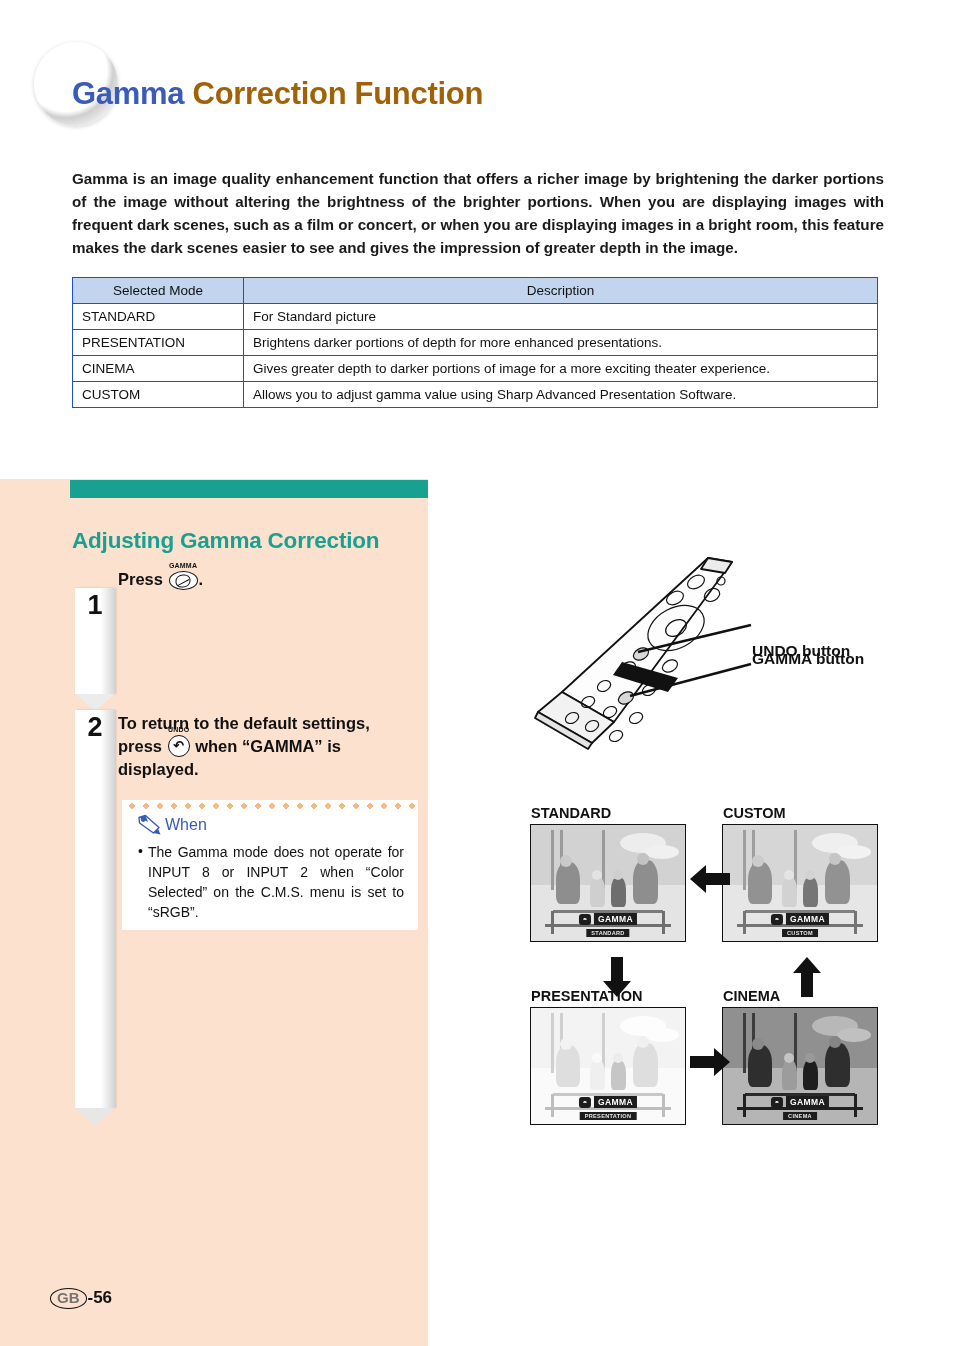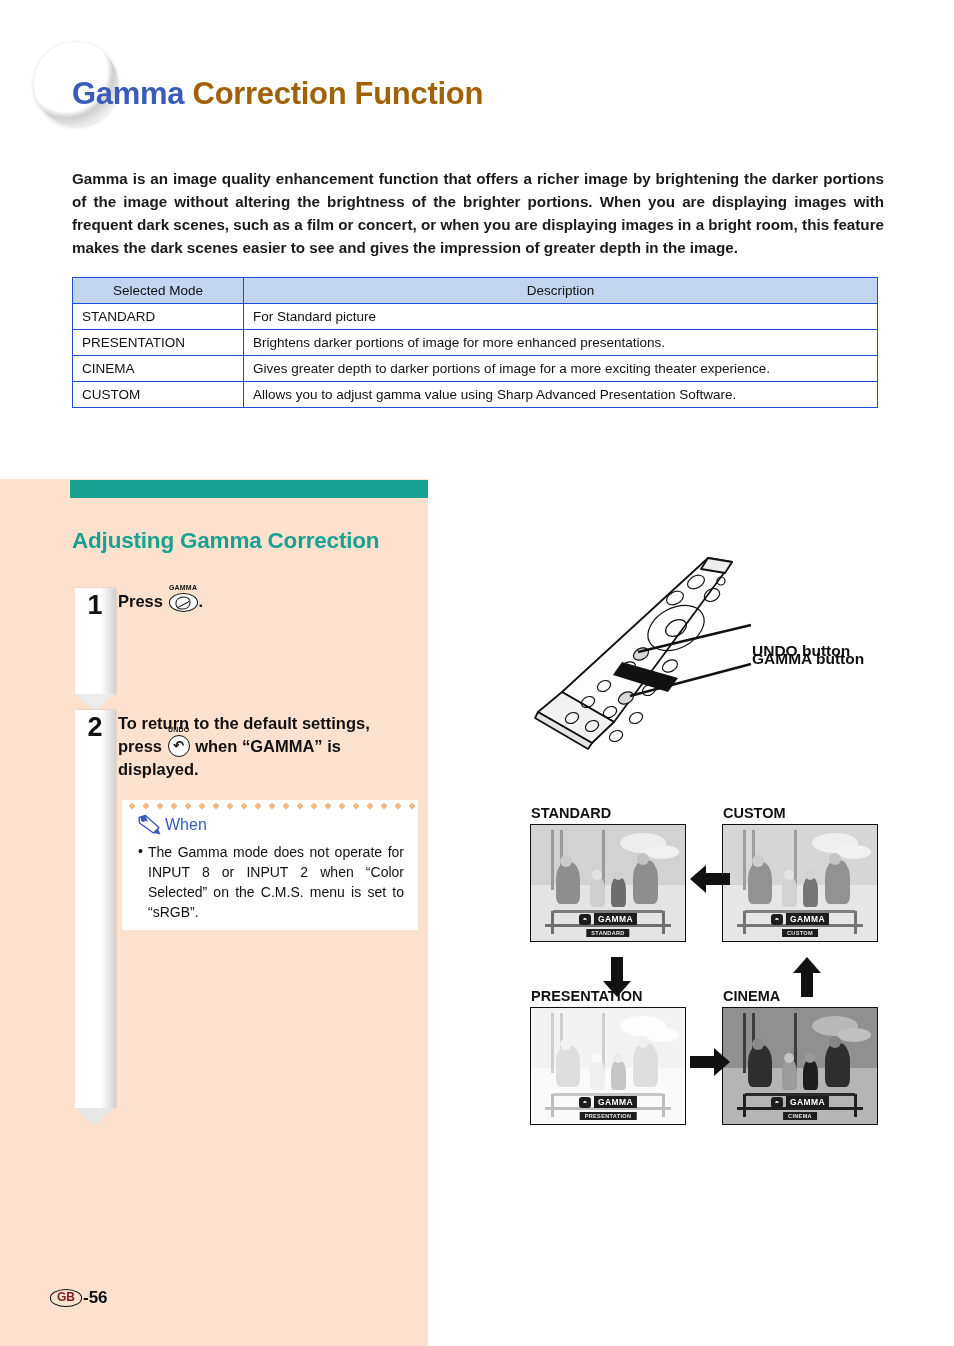--- a/index.html
+++ b/index.html
@@ -67,21 +67,21 @@
   .step-tab .tip{
     position:absolute;left:0;bottom:-17px;width:0;height:0;
     border-left:20px solid transparent;border-right:20px solid transparent;
     border-top:17px solid #e7e7e7;
   }
   #step1-tab{left:75px;top:588px;height:106px;}
   #step1-tab .tip{border-top-color:#ececec;}
   #step2-tab{left:75px;top:710px;height:398px;}
 
   .step-body{position:absolute;font-size:15px;color:#111;}
-  #step1-body{left:118px;top:590px;width:300px;}
+  #step1-body{left:118px;top:568px;width:300px;}
   #step2-body{left:118px;top:712px;width:300px;}
 
   .step-head{font-size:16.5px;font-weight:bold;line-height:1.38;}
   .step-bullets{margin:2px 0 0 0;padding:0;list-style:none;font-size:14.6px;line-height:1.42;}
   .step-bullets li{position:relative;padding-left:11px;text-align:justify;}
   .step-bullets li:before{content:"\2022";position:absolute;left:0;top:-1px;font-size:14px;}
 
   
   .key{
     display:inline-block;position:relative;vertical-align:-5px;margin:0 1px;
@@ -185,21 +185,21 @@
   .arrow{position:absolute;color:#111;}
   #arrow-left{left:688px;top:862px;}
   #arrow-right{left:688px;top:1045px;}
   #arrow-down{left:600px;top:955px;}
   #arrow-up{left:790px;top:955px;}
 
   
   #footer{position:absolute;left:50px;top:1288px;display:flex;align-items:center;gap:0;}
   #footer-badge{
     border:1.8px solid #111;border-radius:50%;padding:1px 6px;
-    font-size:12px;font-weight:bold;line-height:1.1;color:#7f1d1d;
+    font-size:15px;font-weight:bold;line-height:1.1;color:#737373;
   }
   #footer-page{font-size:17px;font-weight:bold;color:#111;margin-left:1px;}
 </style>
 </head>
 <body>
 
 <div id="header-deco-circle"></div>
 <h1 id="page-title"><span class="accent">Gamma</span><span class="rest"> Correction Function</span></h1>
 
 <p id="intro">Gamma is an image quality enhancement function that offers a richer image by brightening the darker portions of the image without altering the brightness of the brighter portions. When you are displaying images with frequent dark scenes, such as a film or concert, or when you are displaying images in a bright room, this feature makes the dark scenes easier to see and gives the impression of greater depth in the image.</p>
@@ -211,21 +211,21 @@
       <th>Description</th>
     </tr>
   </thead>
   <tbody>
     <tr>
       <td>STANDARD</td>
       <td>For Standard picture</td>
     </tr>
     <tr>
       <td>PRESENTATION</td>
-      <td>Brightens darker portions of image for more enhanced presentations.</td>
+      <td>Brightens darker portions of depth for more enhanced presentations.</td>
     </tr>
     <tr>
       <td>CINEMA</td>
       <td>Gives greater depth to darker portions of image for a more exciting theater experience.</td>
     </tr>
     <tr>
       <td>CUSTOM</td>
       <td>Allows you to adjust gamma value using Sharp Advanced Presentation Software.</td>
     </tr>
   </tbody>

